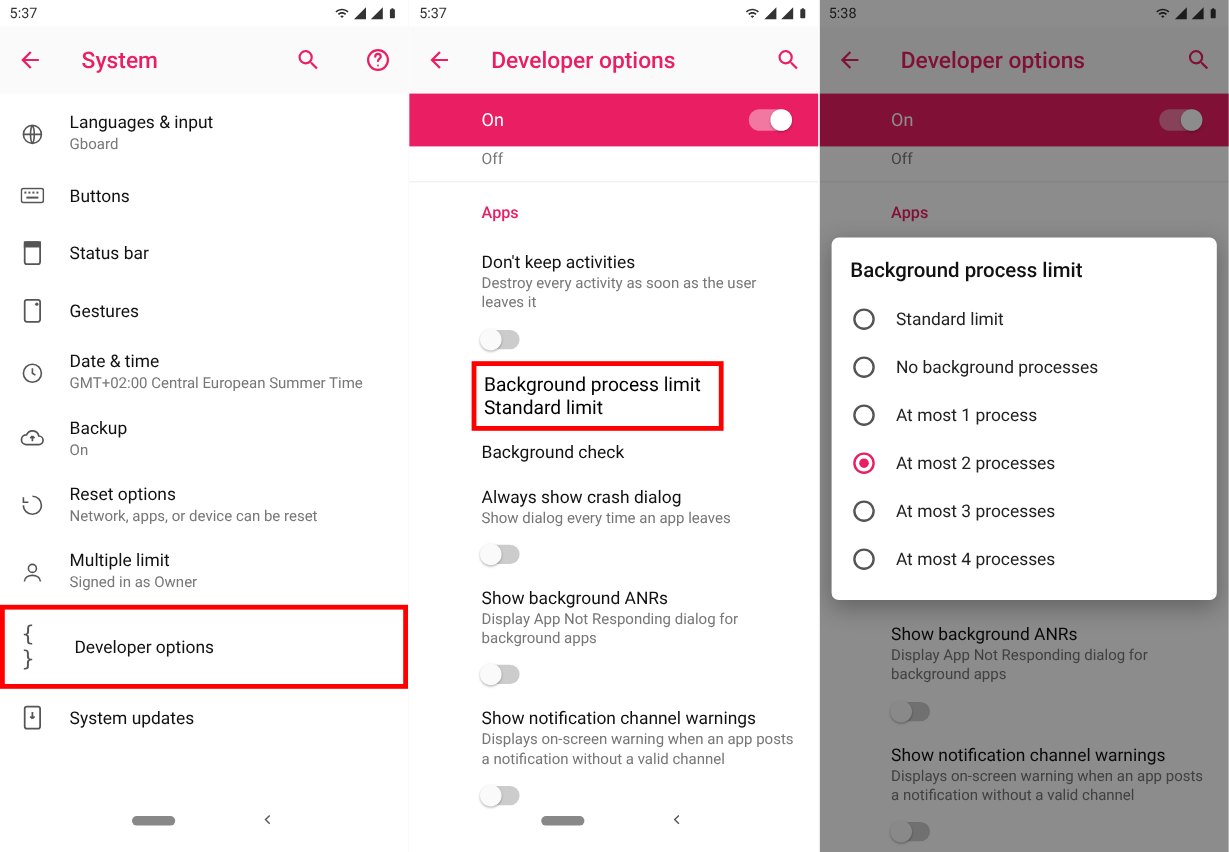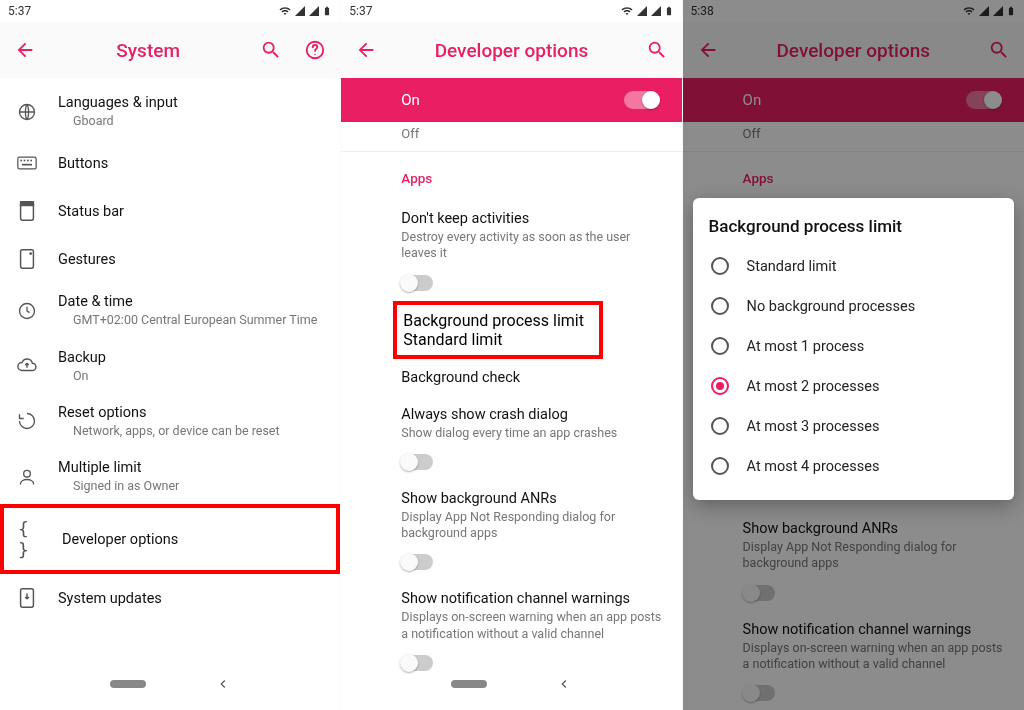--- a/index.html
+++ b/index.html
@@ -38,22 +38,21 @@
   }
   .statusbar .right { display:flex; align-items:center; gap:2px; }
 
   
   .appbar {
     height: 56px;
     display: flex;
     align-items: center;
     padding: 0 10px;
     background: #fafafa;
-    gap: 14px;
-    text-align: center;
+    gap: 28px;
   }
   .appbar .title {
     color: #e91e63;
     font-size: 19px;
     font-weight: 500;
     flex: 1;
   }
   .appbar svg, .iconbtn svg { display:block; }
   .iconbtn {
     width: 30px; height: 30px;
@@ -70,21 +69,21 @@
     gap: 18px;
     min-height: 48px;
   }
   .row .rowicon {
     width: 26px;
     color: #585858;
     display:flex; align-items:center; justify-content:center;
   }
   .row .text { flex:1; }
   .row .label { font-size: 14.5px; color:#111; }
-  .row .sub { font-size: 12.5px; color:#777; margin-top:2px; line-height:1.3;margin-left:15px; }
+  .row .sub { font-size: 12.5px; color:#777; margin-top:2px; line-height:1.3; }
 
   .highlight-box {
     border: 4px solid #ff0000;
   }
 
   
   .navbar {
     position: absolute;
     bottom: 6px;
     left: 0; right: 0;
@@ -450,21 +449,21 @@
           <div class="dsub">Standard limit</div>
         </div>
         <div class="drow">
           <div class="dtext">
             <div class="dlabel">Background check</div>
           </div>
         </div>
         <div class="drow">
           <div class="dtext">
             <div class="dlabel">Always show crash dialog</div>
-            <div class="dsub">Show dialog every time an app crashes</div>
+            <div class="dsub">Show dialog every time an app leaves</div>
           </div>
           <div class="toggle-off"></div>
         </div>
         <div class="drow">
           <div class="dtext">
             <div class="dlabel">Show background ANRs</div>
             <div class="dsub">Display App Not Responding dialog for background apps</div>
           </div>
           <div class="toggle-off"></div>
         </div>

